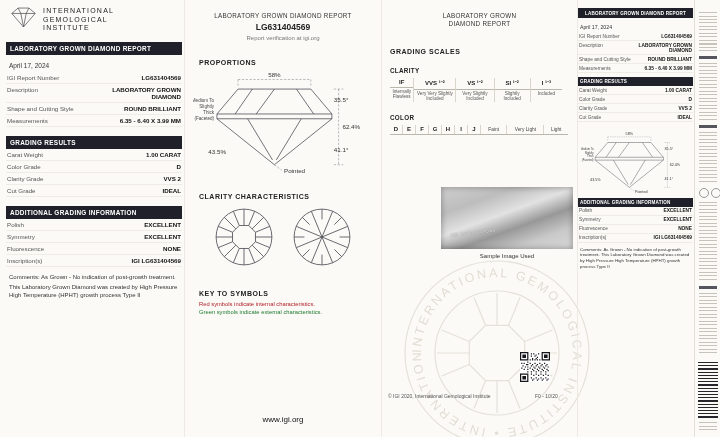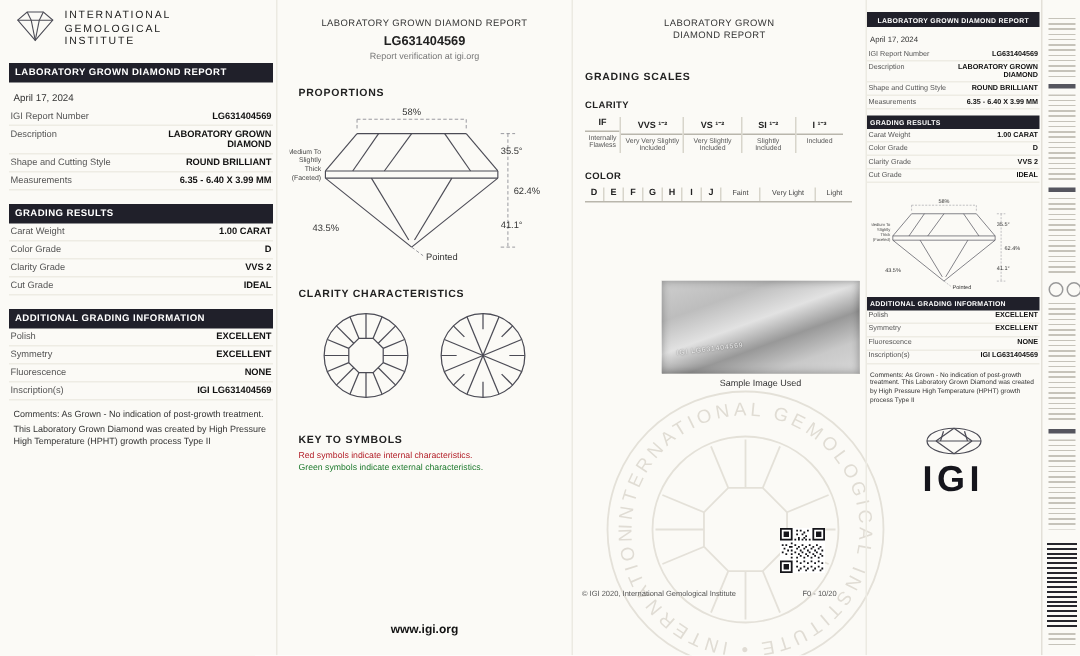--- a/index.html
+++ b/index.html
@@ -39,21 +39,21 @@
   .sec-label{font-weight:bold;font-size:7px;letter-spacing:.5px;color:#222;}
   #panel2 .sec-label{margin:18px 0 2px 14px;}
   .prop-svg{display:block;}
   #panel2 .prop-svg{width:182px;margin:2px 0 0 8px;}
   .circles{display:flex;gap:16px;justify-content:center;margin-top:6px;}
   .clarity-circle{width:62px;height:62px;}
   .keylines{margin:3px 0 0 14px;font-size:5.8px;line-height:8px;}
   .key-red{color:#b3202a;}
   .key-green{color:#1e7a2e;}
   .website{position:absolute;bottom:13px;left:0;width:100%;text-align:center;
-           font-weight:bold;font-size:8px;color:#111;}
+           font-weight:normal;font-size:8px;color:#111;}
 
   
   #panel3{left:382px;width:195px;}
   .p3-head{text-align:center;margin-top:12px;font-size:6.3px;line-height:8px;letter-spacing:.3px;color:#333;}
   #panel3 .sec-label{margin:20px 0 0 8px;}
   .sub-label{font-weight:bold;font-size:6.3px;margin:12px 0 0 8px;letter-spacing:.3px;}
   .cl-scale{display:flex;margin:4px 0 0 8px;width:172px;}
   .cl-col{border-left:1px solid #d8d5cb;}
   .cl-col:first-child{border-left:none;}
   .cl-grade{font-weight:bold;font-size:6px;text-align:center;padding:1px 0 2px 0;border-bottom:1px solid #b9b6ac;}
@@ -490,35 +490,20 @@
     <div class="kv">
       <span class="k">Inscription(s)</span>
       <span class="v">IGI LG631404569</span>
     </div>
 
     <div class="comments">
       <span>Comments: As Grown - No indication of post-growth treatment.</span>
       <span>This Laboratory Grown Diamond was created by High Pressure High Temperature (HPHT) growth process Type II</span>
     </div>
 
-    <div class="igi-logo">
-      <svg width="40" height="20" viewBox="0 0 40 20">
-        <g class="solid" stroke-width="1">
-          <ellipse cx="20" cy="10" rx="18" ry="8.5"></ellipse>
-          <line x1="2" y1="10" x2="38" y2="10"></line>
-          <line x1="20" y1="1.5" x2="8" y2="10"></line>
-          <line x1="20" y1="1.5" x2="32" y2="10"></line>
-          <line x1="8" y1="10" x2="20" y2="18.5"></line>
-          <line x1="32" y1="10" x2="20" y2="18.5"></line>
-          <line x1="13" y1="3.5" x2="11" y2="10"></line>
-          <line x1="27" y1="3.5" x2="29" y2="10"></line>
-        </g>
-      </svg>
-      <div class="wordmark">IGI</div>
-    </div>
   </div>
 
   <div id="strip" class="panel">
     <div class="tl" style="top:12px;height:40px"></div>
     <div class="mbar" style="top:56px"></div>
     <div class="tl" style="top:63px;height:58px"></div>
     <div class="mbar" style="top:125px"></div>
     <div class="tl" style="top:132px;height:50px"></div>
     <div class="mini-circles">
         <span></span>

